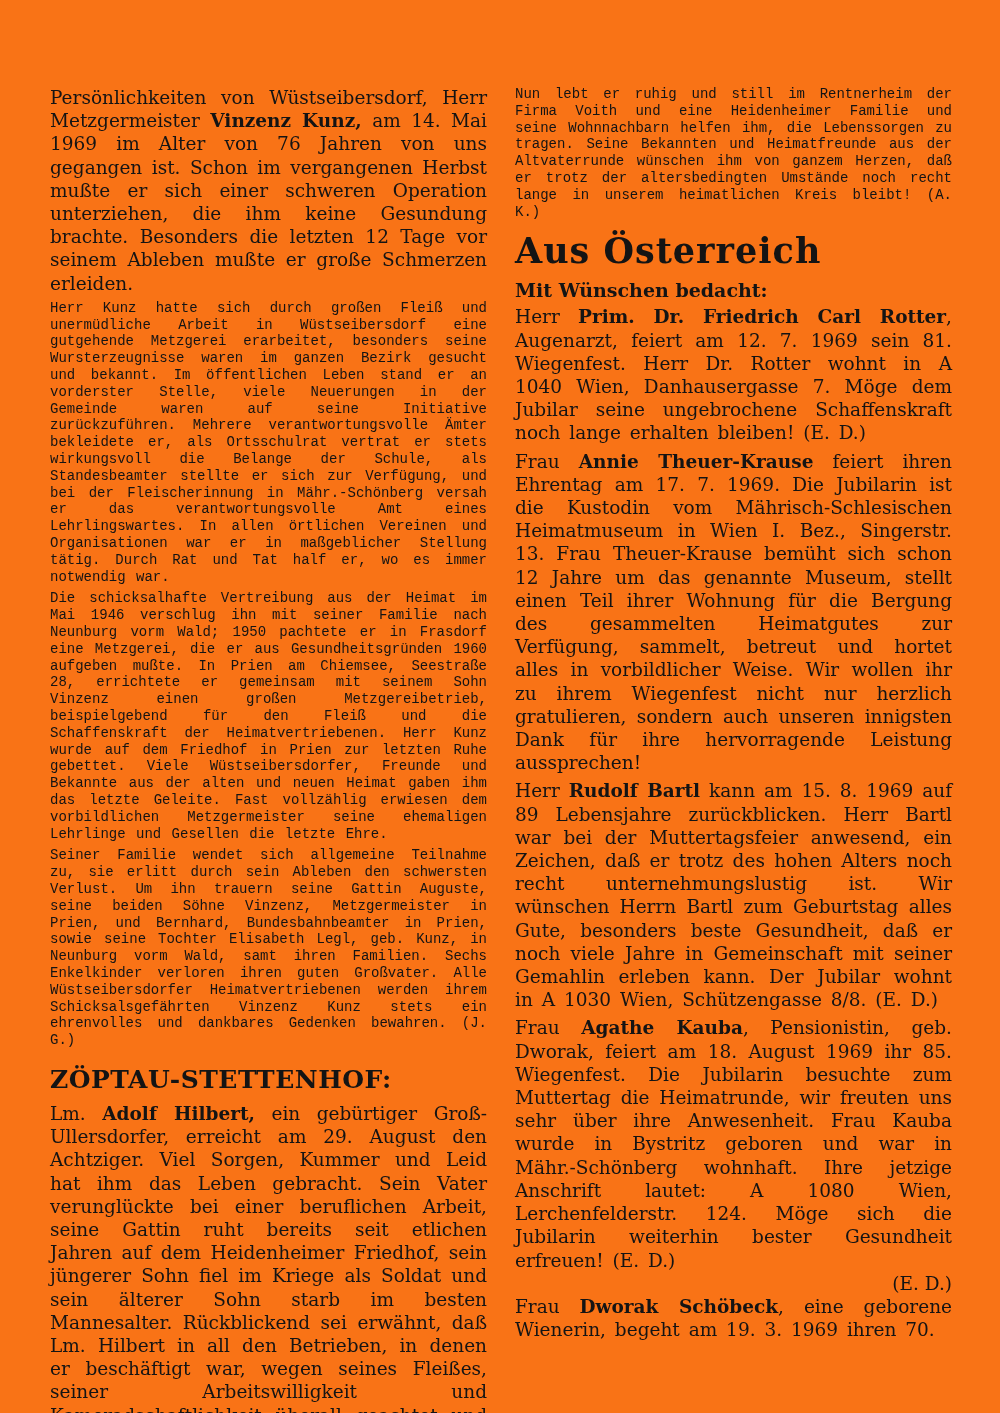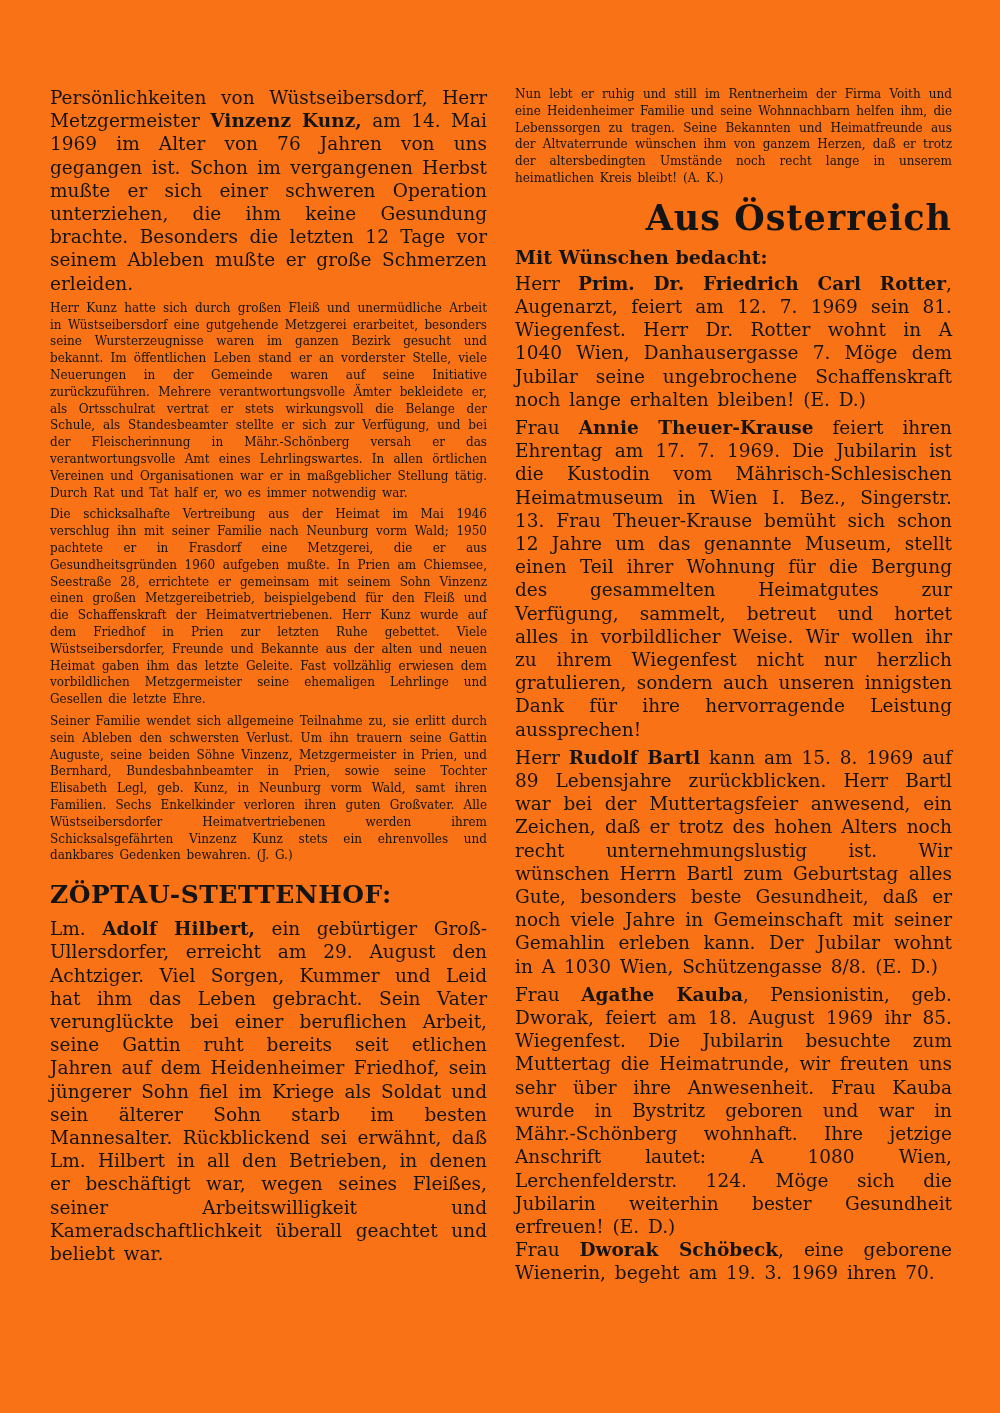--- a/index.html
+++ b/index.html
@@ -33,36 +33,37 @@
   .just {
     text-align: justify;
     text-justify: inter-word;
   }
   .lg {
     font-size: 18.5px;
     line-height: 23.2px;
     word-spacing: 3px;
   }
   .sm {
-    font-size: 12px;
+    font-size: 14px;
     line-height: 16.8px;
     word-spacing: 2px;
+    font-family: Liberation Mono, monospace;
   }
   .gap-sm { margin-top: 5px; }
   .section-heading {
     font-size: 25px;
     font-weight: bold;
     letter-spacing: 0.5px;
     margin: 16px 0 8px 0;
     font-family: "DejaVu Serif", serif;
   }
   .main-heading {
     font-size: 35px;
     font-weight: bold;
-    text-align: right;
+    text-align: left;
     margin: 10px 0 6px 0;
     letter-spacing: 1px;
     font-family: "DejaVu Serif", serif;
   }
   .sub-heading {
     font-size: 19px;
     font-weight: bold;
     margin: 2px 0 4px 0;
   }
   .credit-right {
@@ -95,17 +96,18 @@
     </div>
 
     <div class="col">
       <p class="sm just"><span>Nun lebt er ruhig und still im Rentnerheim der Firma Voith und eine Heidenheimer Familie und seine Wohnnachbarn helfen ihm, die Lebenssorgen zu tragen. Seine Bekannten und Heimatfreunde aus der Altvaterrunde wünschen ihm von ganzem Herzen, daß er trotz der altersbedingten Umstände noch recht lange in unserem heimatlichen Kreis bleibt! (A. K.)</span></p>
       <h1 class="main-heading">Aus Österreich</h1>
       <h3 class="sub-heading">Mit Wünschen bedacht:</h3>
       <p class="lg just"><span>Herr </span><b>Prim. Dr. Friedrich Carl Rotter</b><span>, Augenarzt, feiert am 12. 7. 1969 sein 81. Wiegenfest. Herr Dr. Rotter wohnt in A 1040 Wien, Danhausergasse 7. Möge dem Jubilar seine ungebrochene Schaffenskraft noch lange erhalten bleiben! (E. D.)</span></p>
       <p class="lg just gap-sm"><span>Frau </span><b>Annie Theuer-Krause</b><span> feiert ihren Ehrentag am 17. 7. 1969. Die Jubilarin ist die Kustodin vom Mährisch-Schlesischen Heimatmuseum in Wien I. Bez., Singerstr. 13. Frau Theuer-Krause bemüht sich schon 12 Jahre um das genannte Museum, stellt einen Teil ihrer Wohnung für die Bergung des gesammelten Heimatgutes zur Verfügung, sammelt, betreut und hortet alles in vorbildlicher Weise. Wir wollen ihr zu ihrem Wiegenfest nicht nur herzlich gratulieren, sondern auch unseren innigsten Dank für ihre hervorragende Leistung aussprechen!</span></p>
       <p class="lg just gap-sm"><span>Herr </span><b>Rudolf Bartl</b><span> kann am 15. 8. 1969 auf 89 Lebensjahre zurückblicken. Herr Bartl war bei der Muttertagsfeier anwesend, ein Zeichen, daß er trotz des hohen Alters noch recht unternehmungslustig ist. Wir wünschen Herrn Bartl zum Geburtstag alles Gute, besonders beste Gesundheit, daß er noch viele Jahre in Gemeinschaft mit seiner Gemahlin erleben kann. Der Jubilar wohnt in A 1030 Wien, Schützengasse 8/8. (E. D.)</span></p>
       <p class="lg just gap-sm"><span>Frau </span><b>Agathe Kauba</b><span>, Pensionistin, geb. Dworak, feiert am 18. August 1969 ihr 85. Wiegenfest. Die Jubilarin besuchte zum Muttertag die Heimatrunde, wir freuten uns sehr über ihre Anwesenheit. Frau Kauba wurde in Bystritz geboren und war in Mähr.-Schönberg wohnhaft. Ihre jetzige Anschrift lautet: A 1080 Wien, Lerchenfelderstr. 124. Möge sich die Jubilarin weiterhin bester Gesundheit erfreuen! (E. D.)</span></p>
+      <div class="credit-right">(E. D.)</div>
       <p class="lg just"><span>Frau </span><b>Dworak Schöbeck</b><span>, eine geborene Wienerin, begeht am 19. 3. 1969 ihren 70.</span></p>
     </div>
 
   </div>
 </div>
 
 </body></html>

